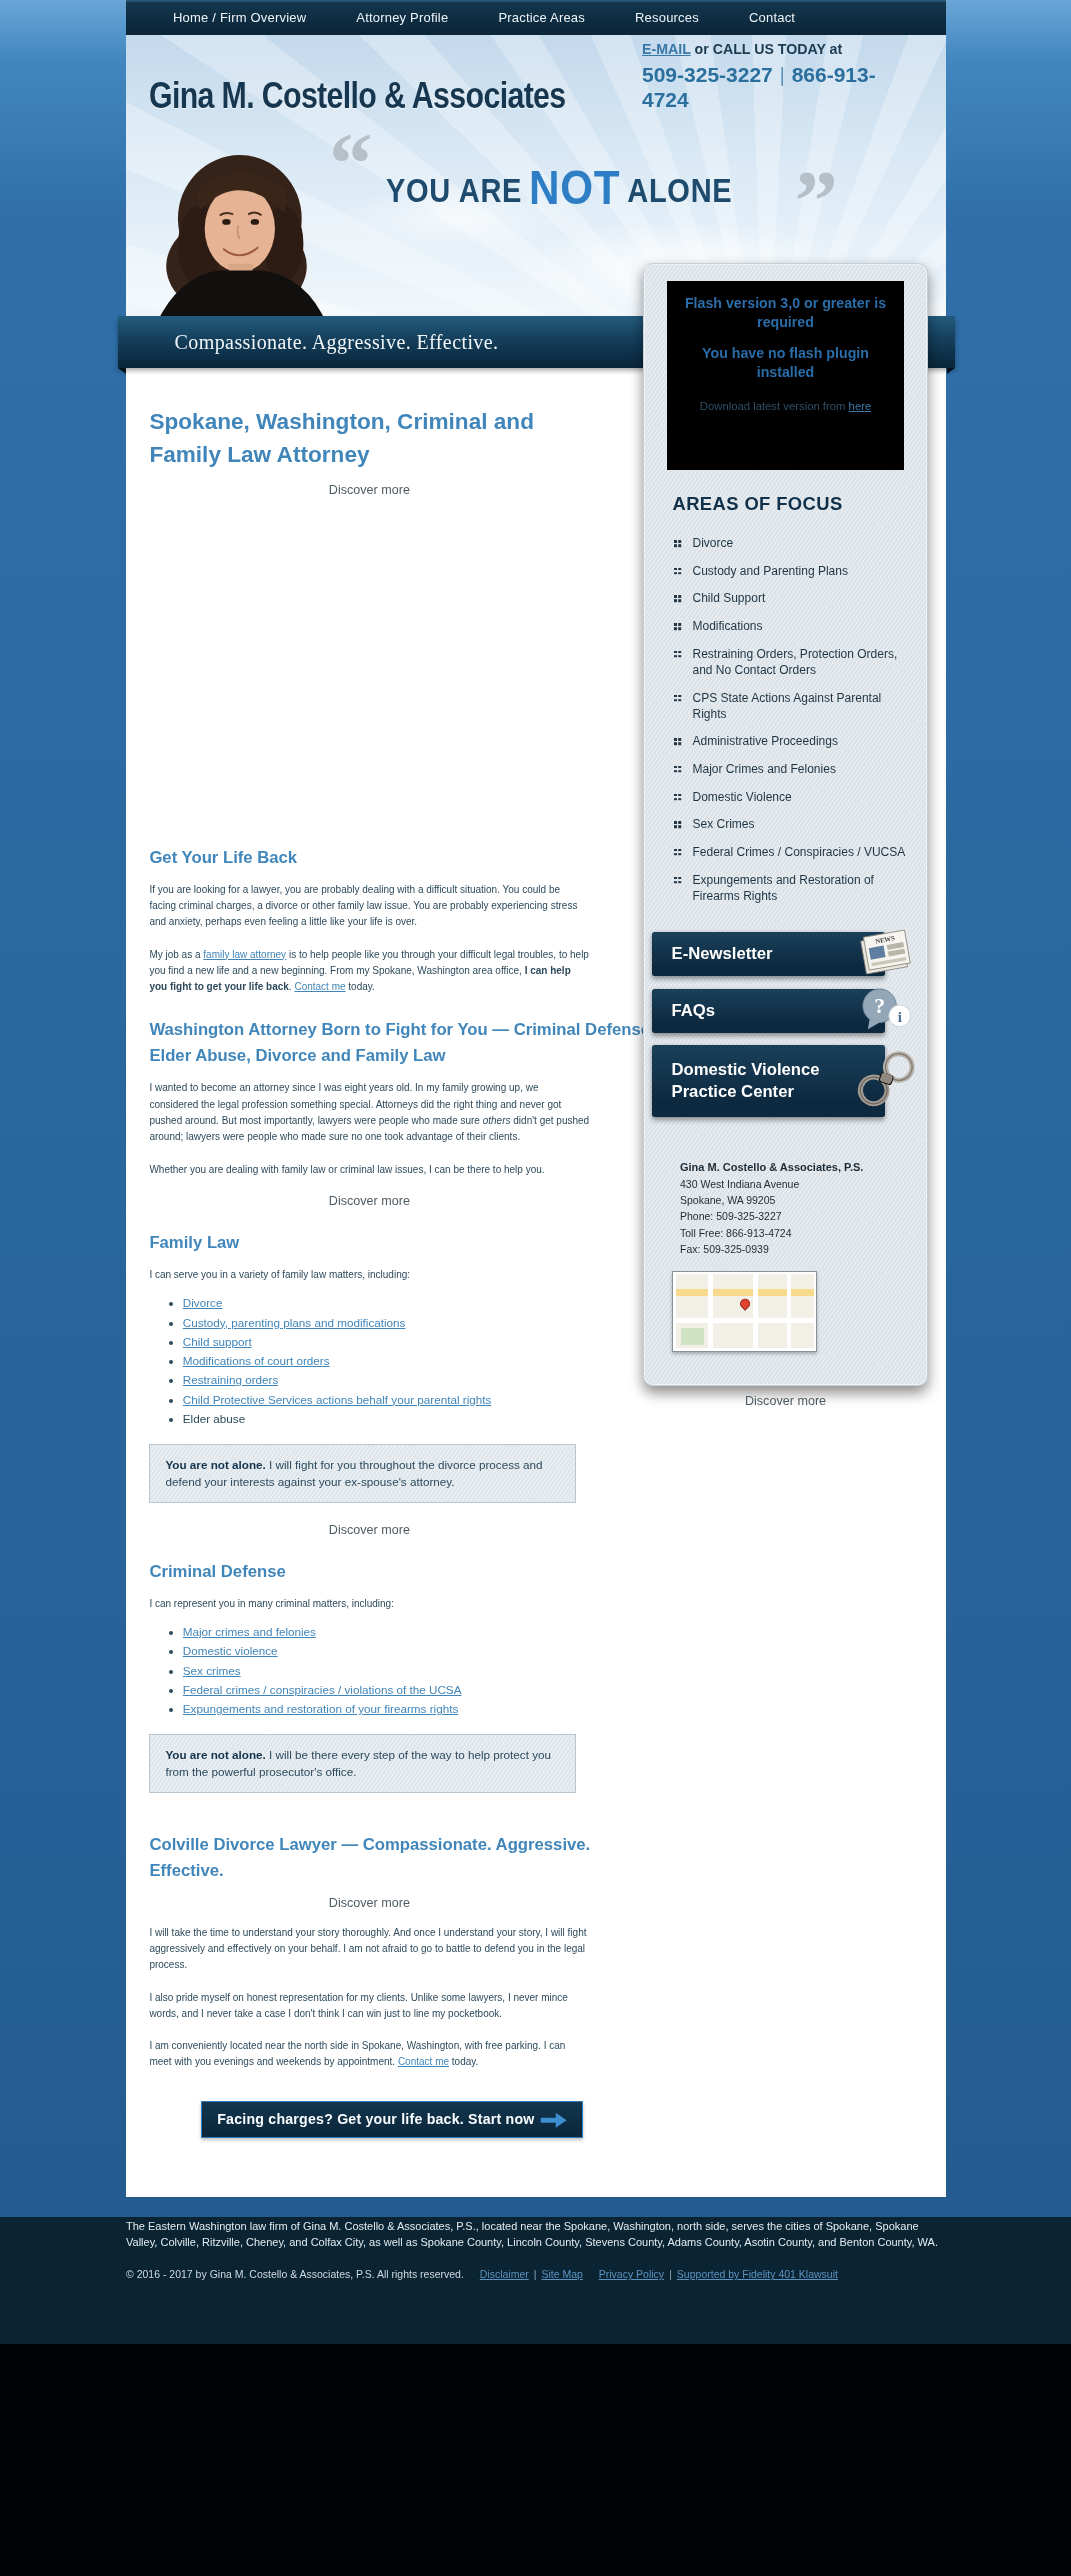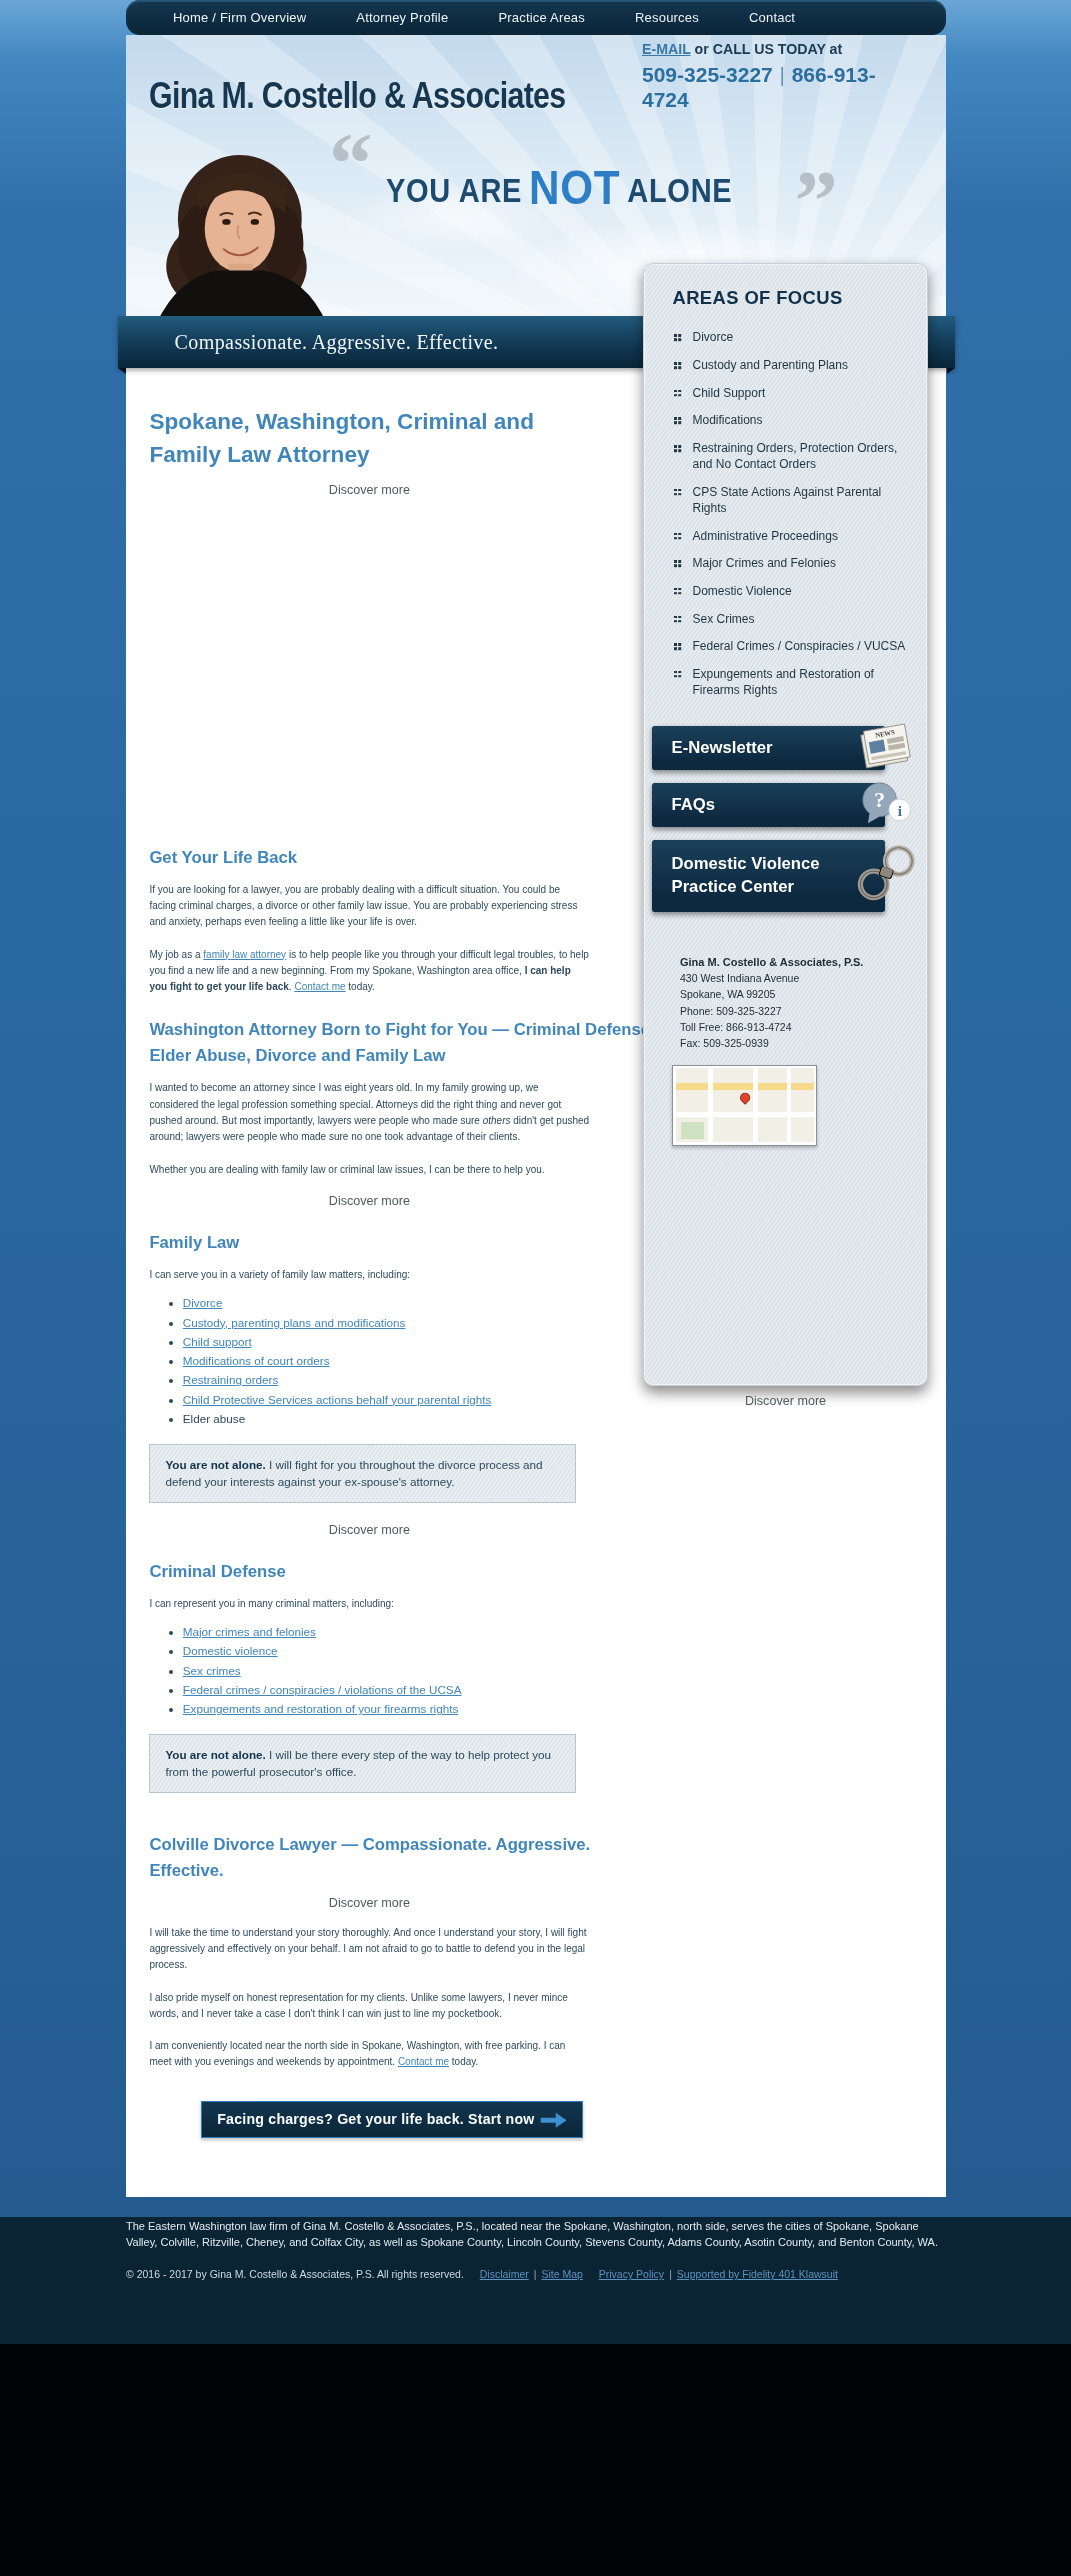--- a/index.html
+++ b/index.html
@@ -6,21 +6,21 @@
   body{
     width:1072px;height:2576px;position:relative;overflow:hidden;
     font-family:"Liberation Sans",sans-serif;
     background:linear-gradient(180deg,#6aa6d6 0px,#4287c0 59px,#306fa9 218px,#2b6aa2 753px,#28639a 1507px,#245c90 2217px,#245c90 2576px);
   }
   .page{position:absolute;left:126px;top:0;width:820px;height:2217px;}
 
   
   .nav{position:absolute;top:0;left:0;width:820px;height:35px;z-index:10;
     background:linear-gradient(180deg,#16384f 0%,#0e2c42 55%,#0b2537 100%);
-    box-shadow:inset 0 1.7px 0 #27587a;display:flex;align-items:center;gap:50px;padding-left:47px;box-sizing:border-box;border-radius:14px;}
+    box-shadow:inset 0 1.7px 0 #27587a;display:flex;align-items:center;gap:50px;padding-left:47px;box-sizing:border-box;}
   .nav a{color:#eef4f8;font-size:13px;text-decoration:none;letter-spacing:0.2px;}
 
   
   .sky{position:absolute;top:35px;left:0;width:820px;height:333px;z-index:1;overflow:hidden;
     background:
       radial-gradient(ellipse 218px 59px at 18% 92%, rgba(255,255,255,.95), rgba(255,255,255,0) 70%),
       radial-gradient(ellipse 251px 67px at 68% 70%, rgba(255,255,255,.85), rgba(255,255,255,0) 70%),
       radial-gradient(ellipse 285px 75px at 95% 95%, rgba(255,255,255,.9), rgba(255,255,255,0) 70%),
       radial-gradient(ellipse 167px 50px at 40% 55%, rgba(255,255,255,.6), rgba(255,255,255,0) 70%),
       repeating-conic-gradient(from 215deg at 78% 118%, rgba(255,255,255,.28) 0deg 5deg, rgba(255,255,255,0) 5deg 11deg),
@@ -217,20 +217,25 @@
 
     <div class="cta">
       <span class="lbl">Facing charges? Get your life back. Start now</span>
       <svg width="28.5" height="16.7" viewBox="0 0 34 20">
         <path d="M 2 7 L 20 7 L 20 1 L 33 10 L 20 19 L 20 13 L 2 13 Z" fill="#3e8fd0"></path>
       </svg>
     </div>
   </div>
 
   <div class="sidebar">
+    <div class="flash">
+      <div class="f1">Flash version 3,0 or greater is required</div>
+      <div class="f2">You have no flash plugin installed</div>
+      <div class="dl"><span>Download latest version from </span><a>here</a></div>
+    </div>
 
     <div class="areas-title">AREAS OF FOCUS</div>
     <ul class="areas">
       <li><span class="dots"></span><span>Divorce</span></li>
       <li><span class="dots"></span><span>Custody and Parenting Plans</span></li>
       <li><span class="dots"></span><span>Child Support</span></li>
       <li><span class="dots"></span><span>Modifications</span></li>
       <li><span class="dots"></span><span>Restraining Orders, Protection Orders, and No Contact Orders</span></li>
       <li><span class="dots"></span><span>CPS State Actions Against Parental Rights</span></li>
       <li><span class="dots"></span><span>Administrative Proceedings</span></li>

